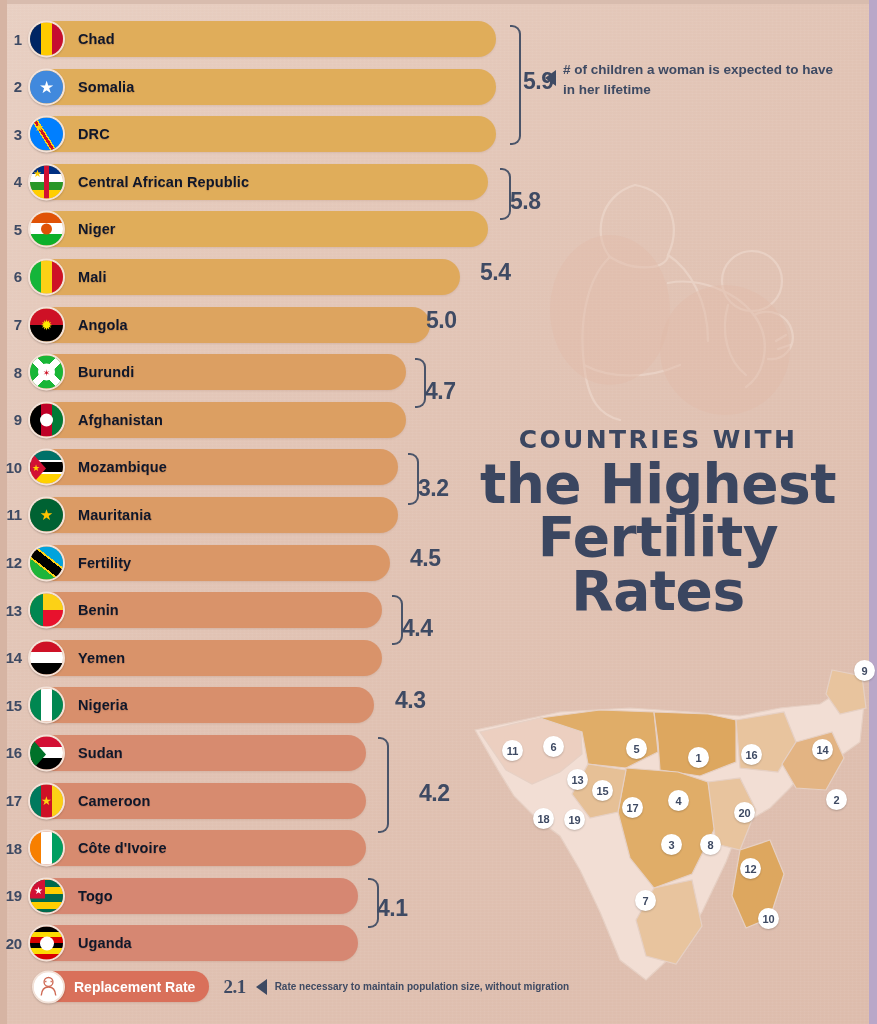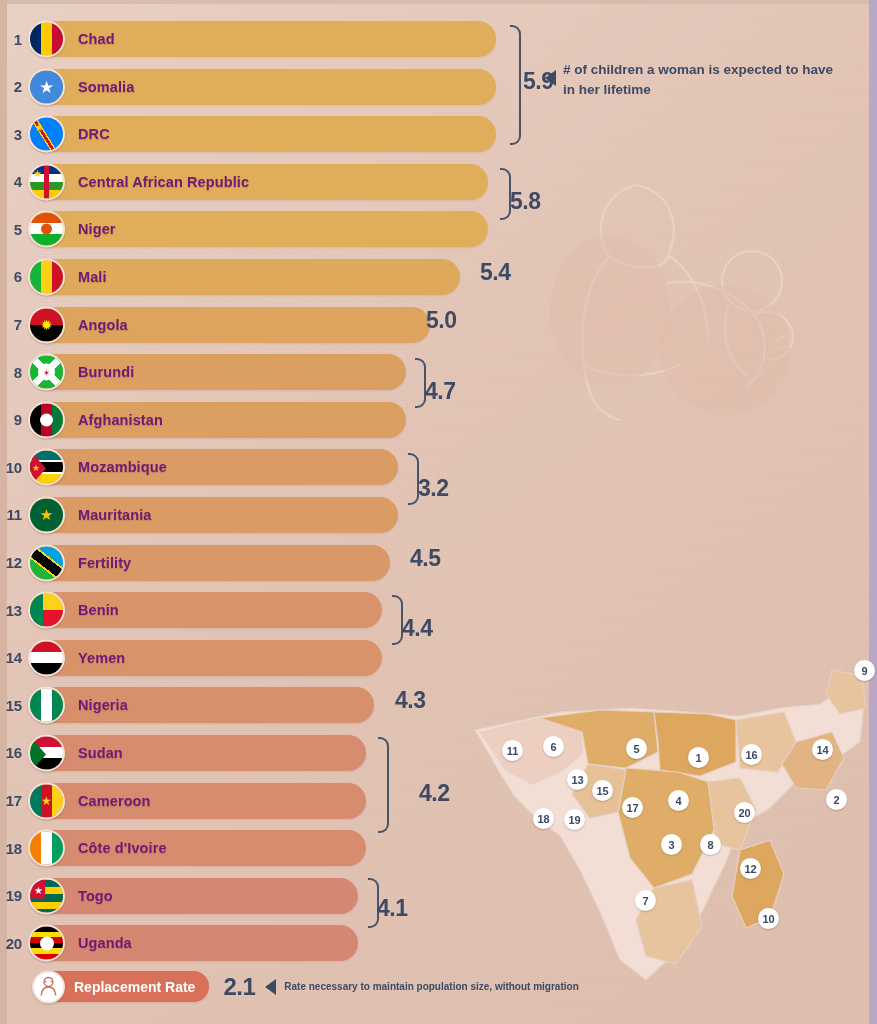--- a/index.html
+++ b/index.html
@@ -61,21 +61,21 @@
     width: 37px; height: 37px;
     border-radius: 50%;
     overflow: hidden;
     border: 2px solid #f3e2d8;
     box-shadow: 0 1px 2px rgba(0,0,0,0.18);
   }
   .flag > div { position: absolute; inset: 0; }
   .cname {
     margin-left: 48px;
     font-size: 14.5px;
-    color: #701a75;
+    color: #0f172a;
     font-weight: 600;
     letter-spacing: 0.1px;
     text-shadow: 0 1px 1px rgba(150,90,60,0.35);
     white-space: nowrap;
   }
 
   
   .val {
     position: absolute;
     font-size: 23px;
@@ -138,21 +138,21 @@
     position: relative;
     height: 31px;
     background: #d9705a;
     border-radius: 16px;
     display: flex; align-items: center;
     padding-left: 40px; padding-right: 14px;
     box-shadow: 0 1px 2px rgba(120,70,50,0.15);
   }
   #repl-pill .flag { width: 33px; height: 33px; background: #fff; }
   #repl-label { color: #fff; font-size: 14px; font-weight: 600; white-space: nowrap; }
-  #repl-val { font-size: 24px; font-weight: bold; color: #3e4a63; margin-left: 14px; letter-spacing: -0.5px; }
+  #repl-val { font-size: 19px; font-weight: bold; color: #3e4a63; margin-left: 14px; letter-spacing: -0.5px; font-family: Liberation Serif, serif; }
   #repl-arrow {
     width: 0; height: 0; margin-left: 10px;
     border-top: 8px solid transparent;
     border-bottom: 8px solid transparent;
     border-right: 11px solid #3e4a63;
   }
   #repl-note { font-size: 10px; color: #3e4a63; margin-left: 8px; font-weight: 600; }
 
   
   #map { position: absolute; left: 440px; top: 612px; width: 430px; height: 385px; }
@@ -424,20 +424,27 @@
       <div class="val" style="left: 410px; top: 545px;">4.5</div>
       <div class="val" style="left: 402px; top: 615px;">4.4</div>
       <div class="val" style="left: 395px; top: 687px;">4.3</div>
       <div class="val" style="left: 387px; top: 780px; padding-left: 32px;">4.2</div>
       <div class="val" style="left: 377px; top: 895px;">4.1</div>
     </div>
 
   <div id="note-arrow"></div>
   <div id="note-top"># of children a woman is expected to have in her lifetime</div>
 
+  <div id="title-block">
+    <div id="kicker">COUNTRIES WITH</div>
+    <div id="title-main">
+      <div>the Highest</div>
+      <div>Fertility Rates</div>
+    </div>
+  </div>
 
   <div id="map">
     <svg width="430" height="385" viewBox="0 0 430 385">
       <g stroke="#e6d0c4" stroke-width="1.2">
 
         <path d="M35 118 L120 100 L190 96 L250 100 L300 104 L340 96 L380 92 L408 74 L424 92 L420 130 L392 150 L370 152 L350 176 L330 196 L300 214 L286 250 L262 300 L236 340 L206 368 L180 348 L160 300 L140 258 L120 224 L96 206 L74 184 L58 158 Z" fill="#f2ded4"></path>
         <path d="M40 120 L100 106 L140 104 L142 142 L120 160 L92 172 L66 158 Z" fill="#eccfc0"></path>
         <path d="M100 106 L160 98 L214 100 L218 140 L186 156 L148 152 L142 120 Z" fill="#e0ad68"></path>
         <path d="M214 100 L268 102 L296 108 L296 150 L260 164 L220 158 L218 130 Z" fill="#dda75f"></path>
         <path d="M296 108 L344 100 L356 130 L338 160 L300 156 Z" fill="#e8c49e"></path>

